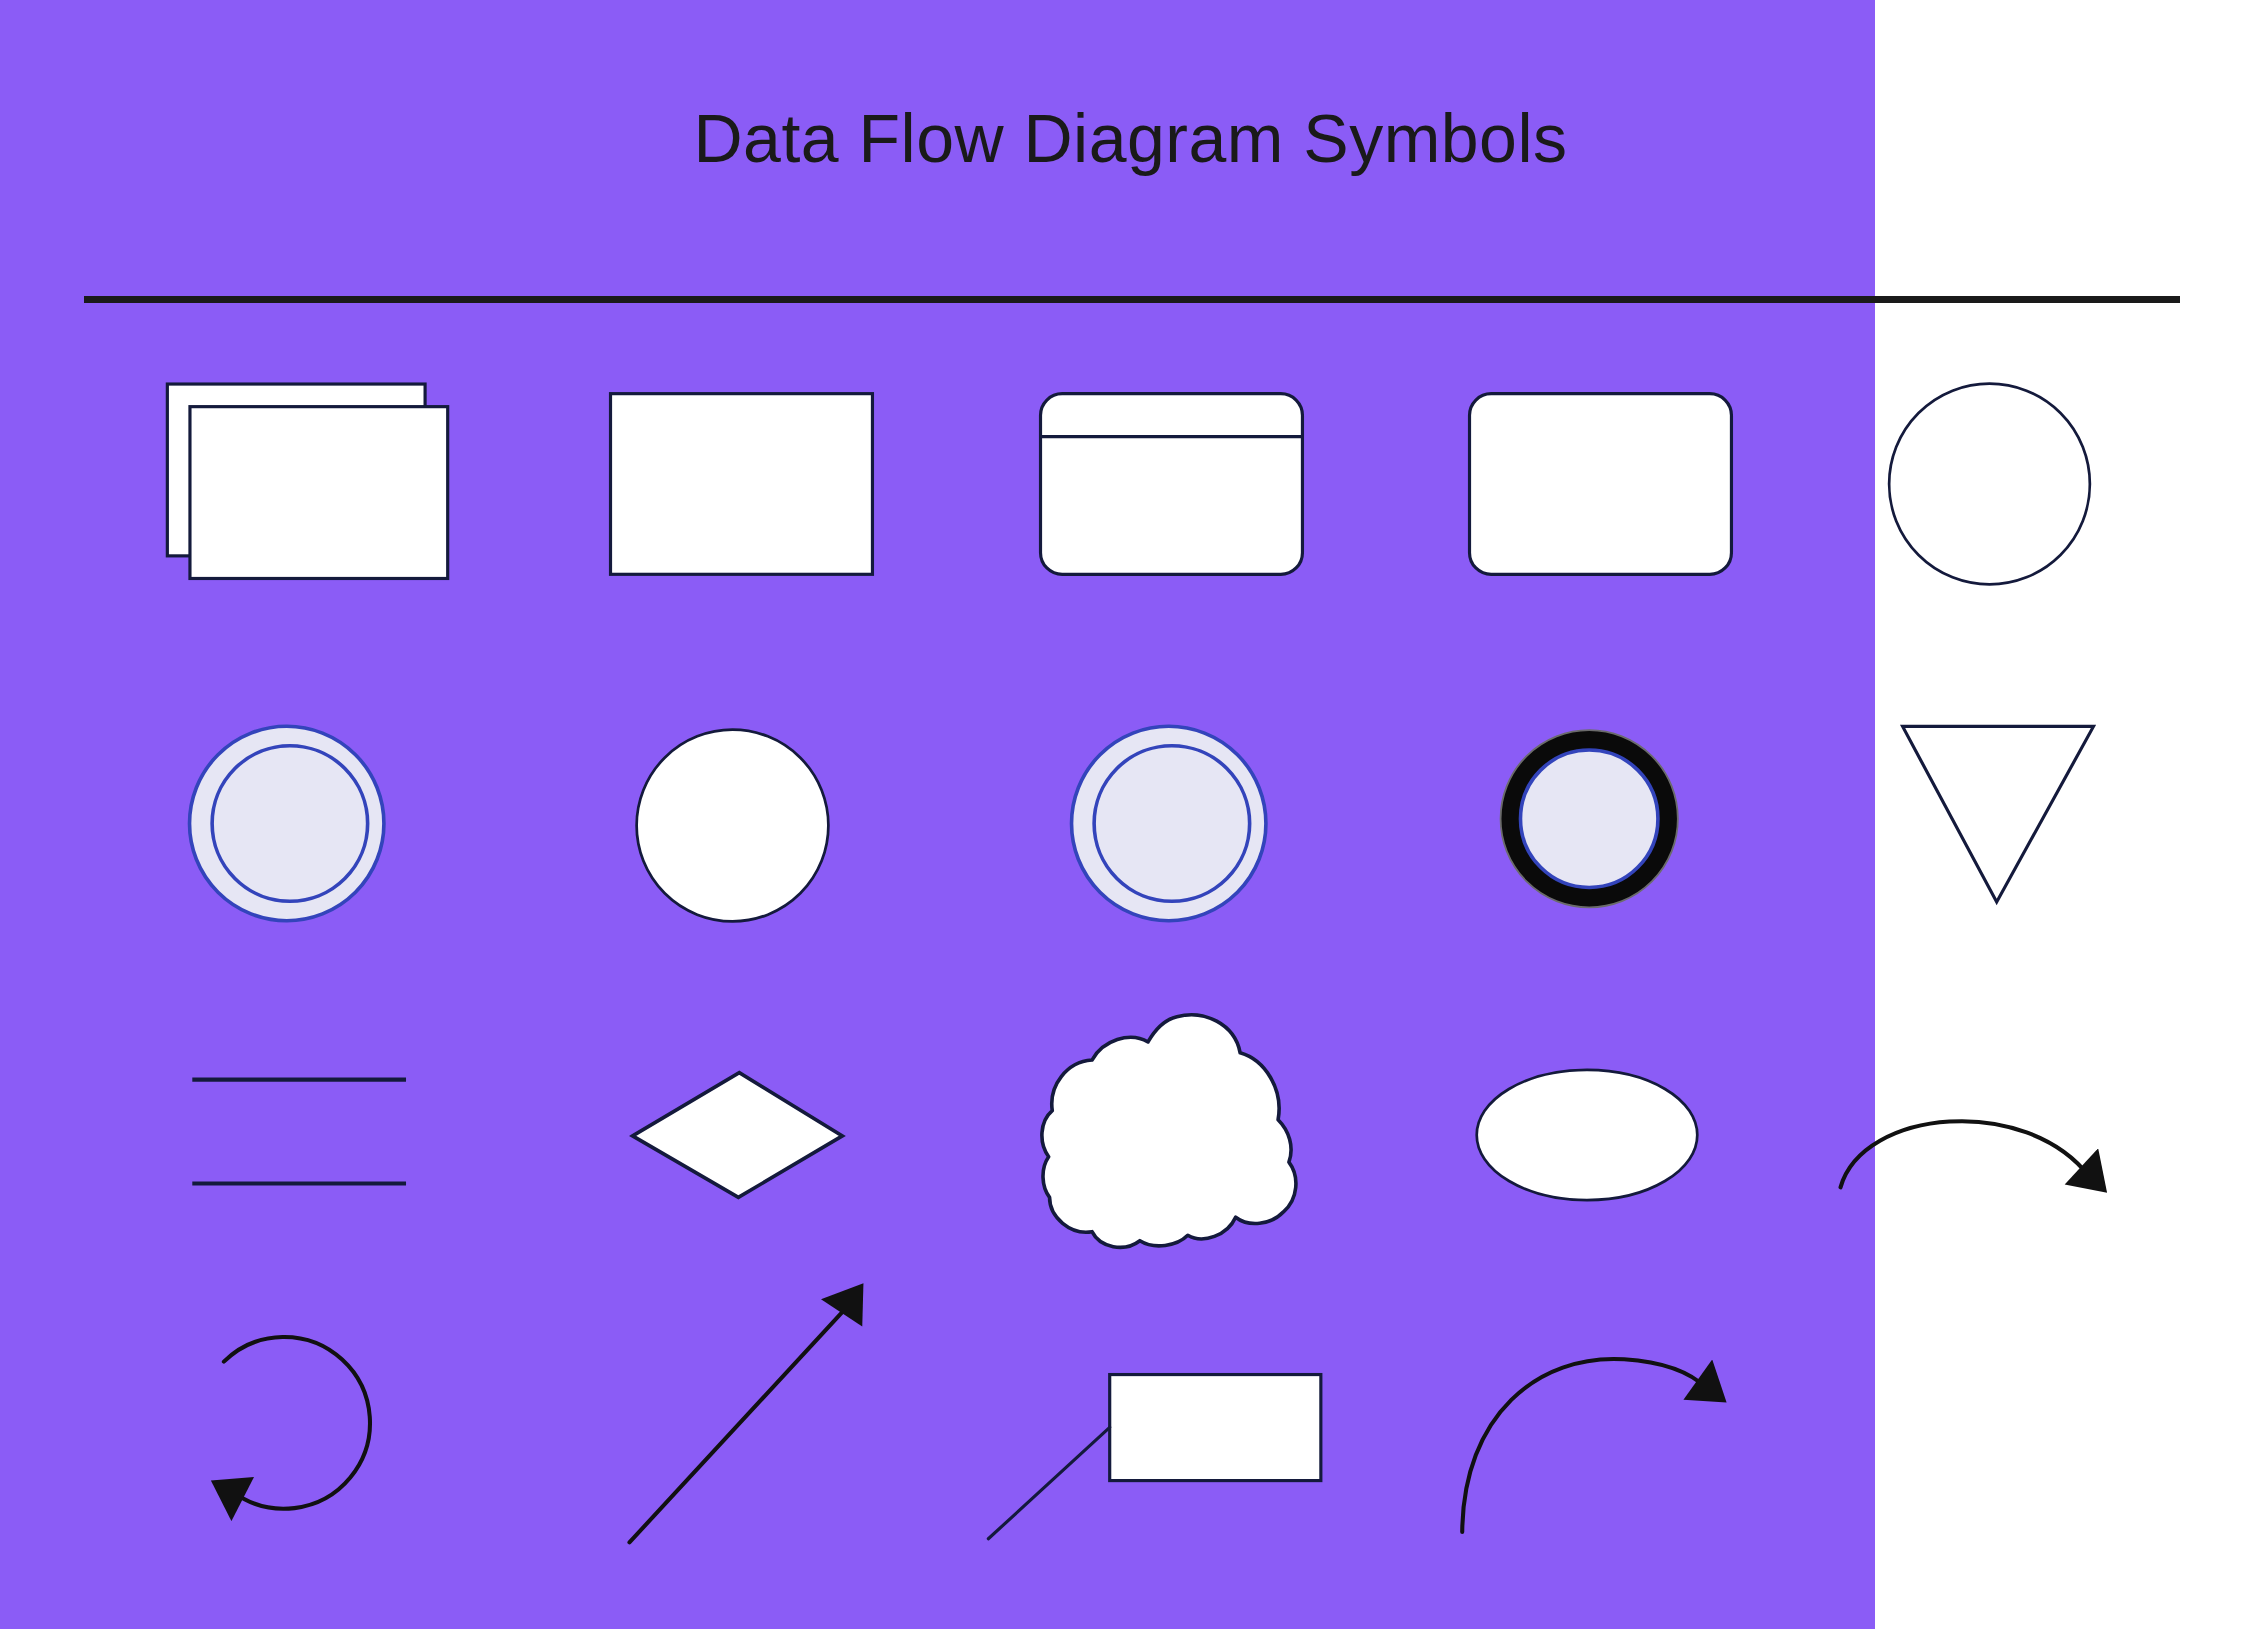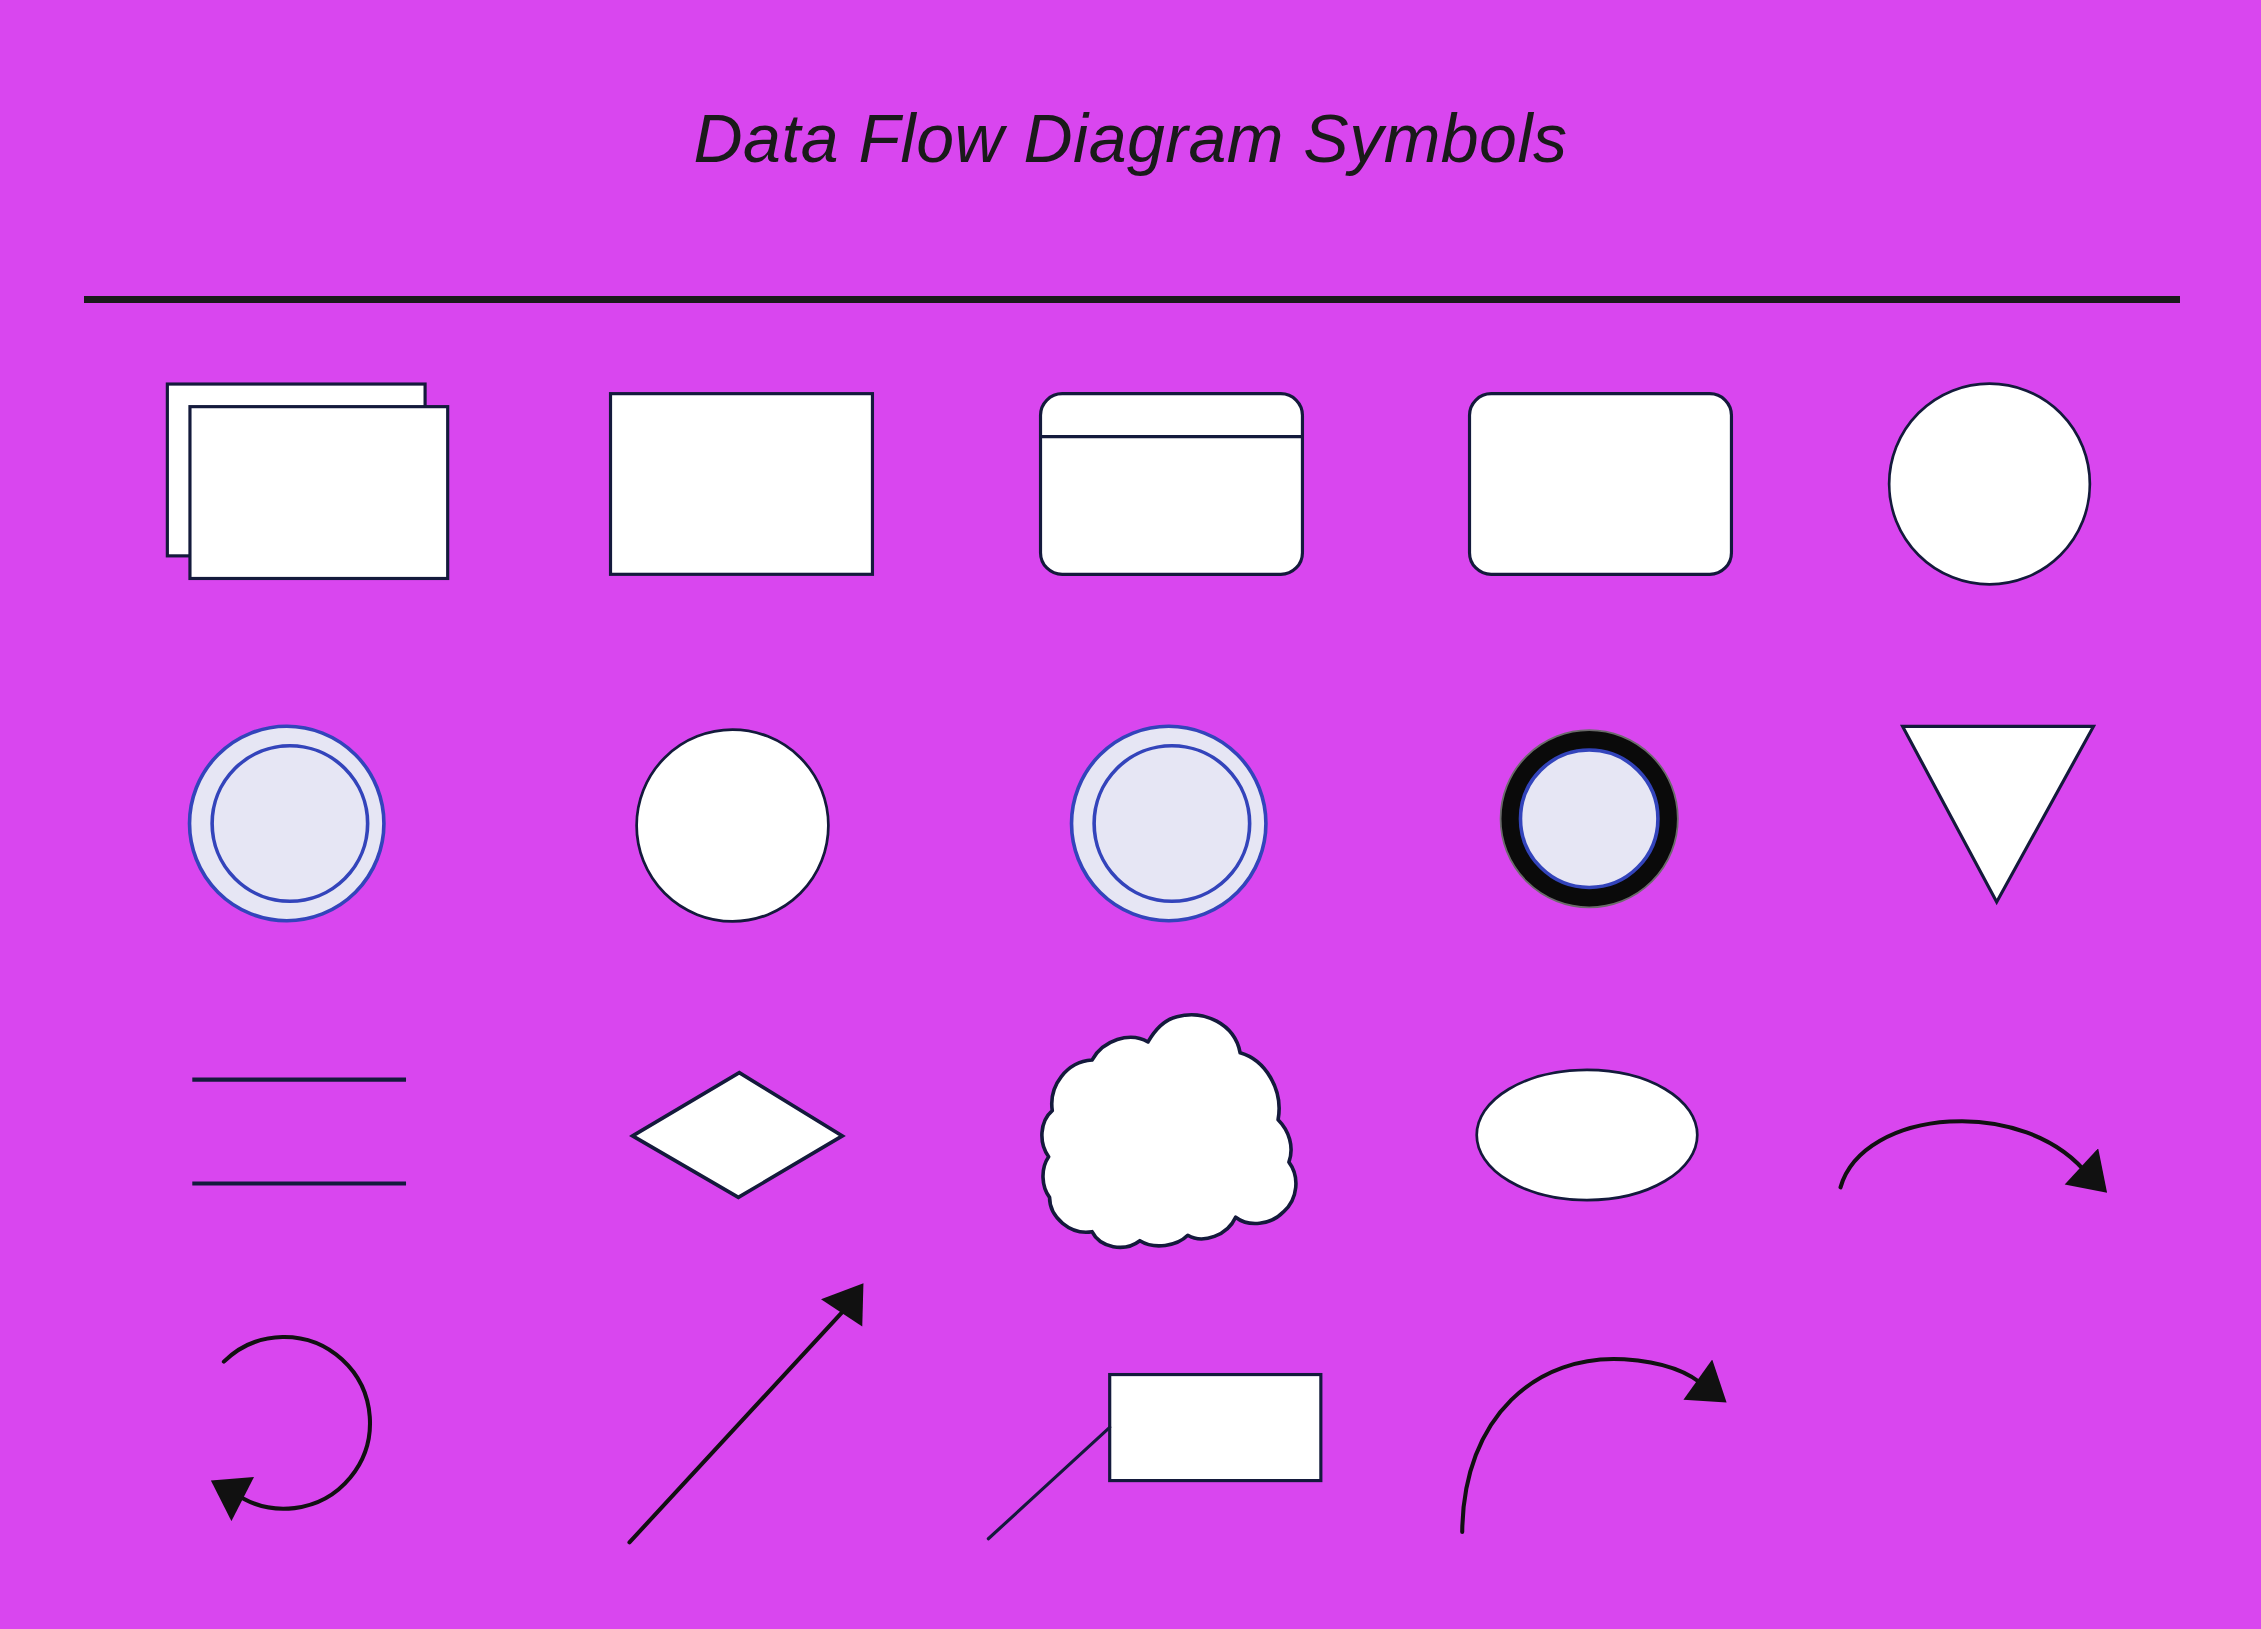--- a/index.html
+++ b/index.html
@@ -9,24 +9,23 @@
   }
   body {
     width: 2261px;
     height: 1629px;
     font-family: "Liberation Sans", sans-serif;
     overflow: hidden;
     position: relative;
   }
   #page {
     position: relative;
-    width: 2261px;
+    width: 1875px;
     height: 1629px;
-    background: #d946ef;
-    font-style: italic;
+    background: #8b5cf6;
   }
   #page-title {
     position: absolute;
     left: 0;
     top: 104px;
     width: 2261px;
     text-align: center;
     font-size: 68px;
     font-weight: 400;
     color: #1a1a1a;

